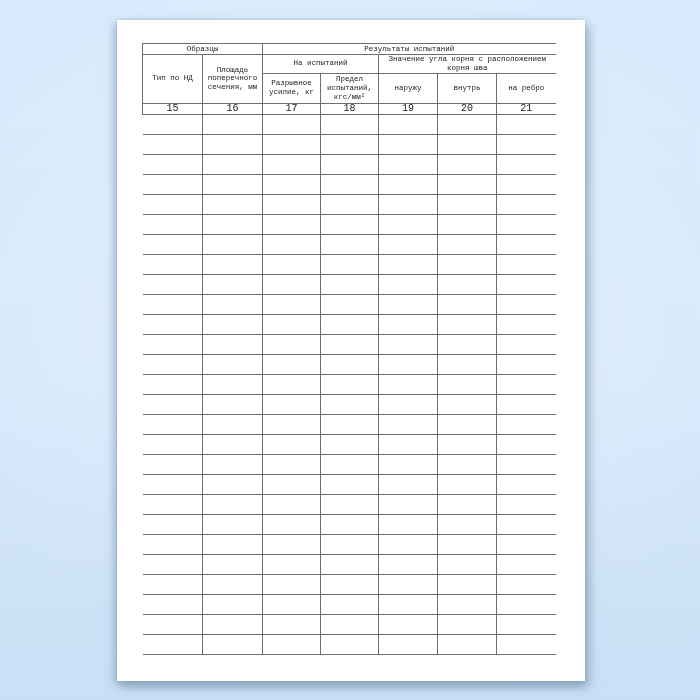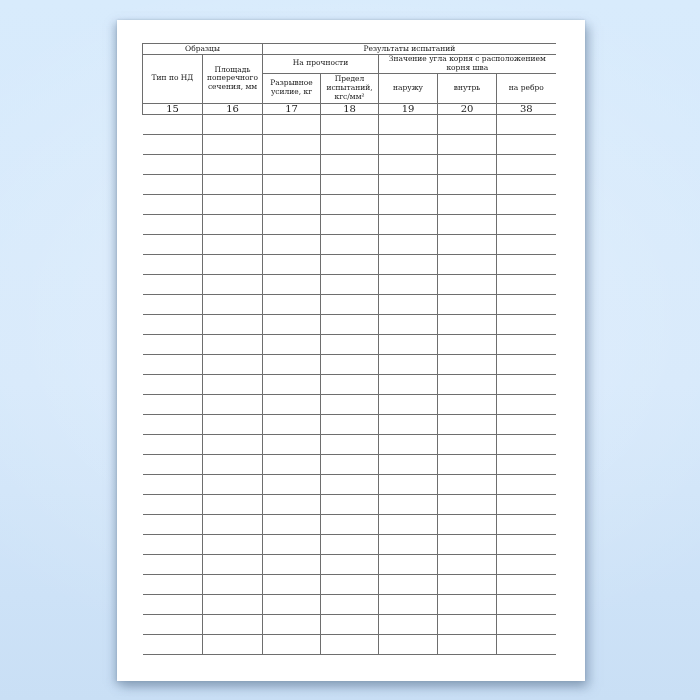--- a/index.html
+++ b/index.html
@@ -10,20 +10,21 @@
       linear-gradient(180deg, #d8ebfc 0%, #d5e8fb 55%, #c9dff5 100%);
     font-family: "DejaVu Serif", "Liberation Serif", serif;
   }
   .page {
     position: absolute; left: 117px; top: 20px; width: 468px; height: 661px;
     background: #ffffff;
     box-shadow:
       -3px 3px 8px rgba(122,145,172,0.50),
        4px 6px 10px rgba(115,138,166,0.60),
        0 0 2px rgba(140,160,185,0.45);
+    font-family: Liberation Mono, monospace;
   }
   table.form {
     position: absolute; left: 25px; top: 23px; width: 413px;
     border-collapse: collapse; table-layout: fixed;
     color: #1b1b1b;
   }
   .form th, .form td {
     border: 1px solid #6e6e6e;
     padding: 0 1px;
     font-weight: normal;
@@ -58,38 +59,38 @@
         <col style="width:59px">
     </colgroup>
     <thead>
       <tr class="r1">
         <th colspan="2">Образцы</th>
         <th colspan="5">Результаты испытаний</th>
       </tr>
       <tr class="r2">
         <th rowspan="2">Тип по НД</th>
         <th rowspan="2">Площадь поперечного сечения, мм</th>
-        <th colspan="2">На прочности</th>
+        <th colspan="2">На испытаний</th>
         <th colspan="3">Значение угла корня с расположением корня шва</th>
       </tr>
       <tr class="r3">
         <th>Разрывное усилие, кг</th>
         <th>Предел испытаний, кгс/мм²</th>
         <th>наружу</th>
         <th>внутрь</th>
         <th>на ребро</th>
       </tr>
       <tr class="r4">
         <th>15</th>
         <th>16</th>
         <th>17</th>
         <th>18</th>
         <th>19</th>
         <th>20</th>
-        <th>38</th>
+        <th>21</th>
       </tr>
     </thead>
     <tbody>
         <tr>
           <td></td>
           <td></td>
           <td></td>
           <td></td>
           <td></td>
           <td></td>

